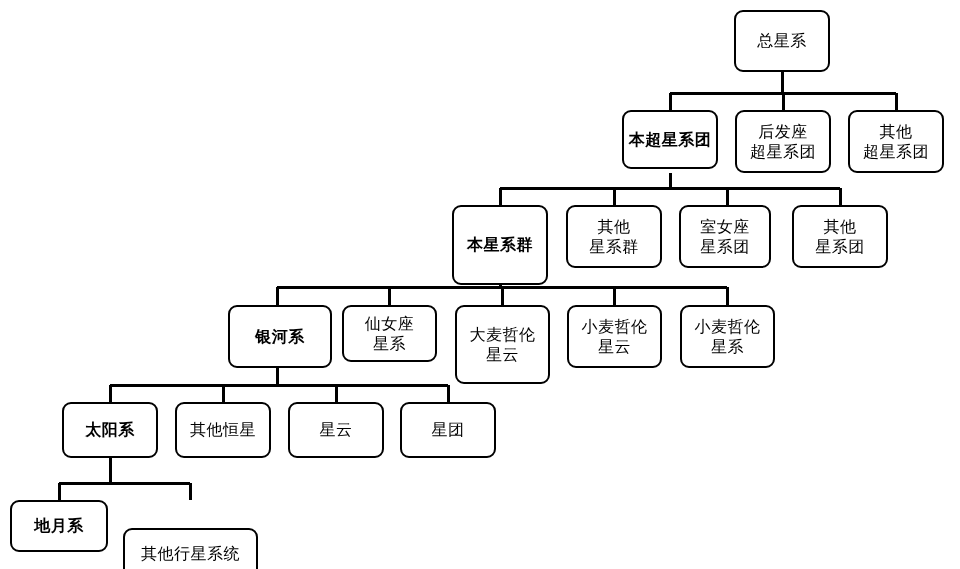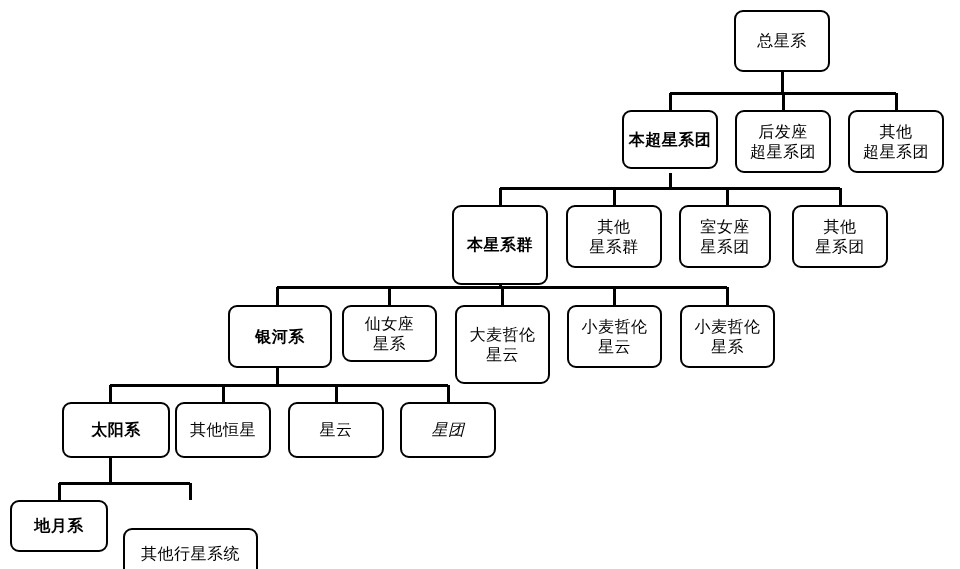--- a/index.html
+++ b/index.html
@@ -93,20 +93,20 @@
 星系团</div>
       <div class="node bold" style="left: 228px; top: 305px; width: 104px; height: 63px;">银河系</div>
       <div class="node" style="left: 342px; top: 305px; width: 95px; height: 57px;">仙女座
 星系</div>
       <div class="node" style="left: 455px; top: 305px; width: 95px; height: 79px;">大麦哲伦
 星云</div>
       <div class="node" style="left: 567px; top: 305px; width: 95px; height: 63px;">小麦哲伦
 星云</div>
       <div class="node" style="left: 680px; top: 305px; width: 95px; height: 63px;">小麦哲伦
 星系</div>
-      <div class="node bold" style="left: 62px; top: 402px; width: 108px; height: 56px;">太阳系</div>
+      <div class="node bold" style="left: 62px; top: 402px; width: 96px; height: 56px;">太阳系</div>
       <div class="node" style="left: 175px; top: 402px; width: 96px; height: 56px;">其他恒星</div>
       <div class="node" style="left: 288px; top: 402px; width: 96px; height: 56px;">星云</div>
-      <div class="node" style="left: 400px; top: 402px; width: 96px; height: 56px; font-style: italic;">星团</div>
+      <div class="node" style="left: 400px; top: 402px; width: 96px; height: 56px;">星团</div>
       <div class="node bold" style="left: 10px; top: 500px; width: 98px; height: 52px;">地月系</div>
       <div class="node" style="left: 123px; top: 528px; width: 135px; height: 52px;">其他行星系统</div>
     </div>
 </div>
 
 </body></html>

